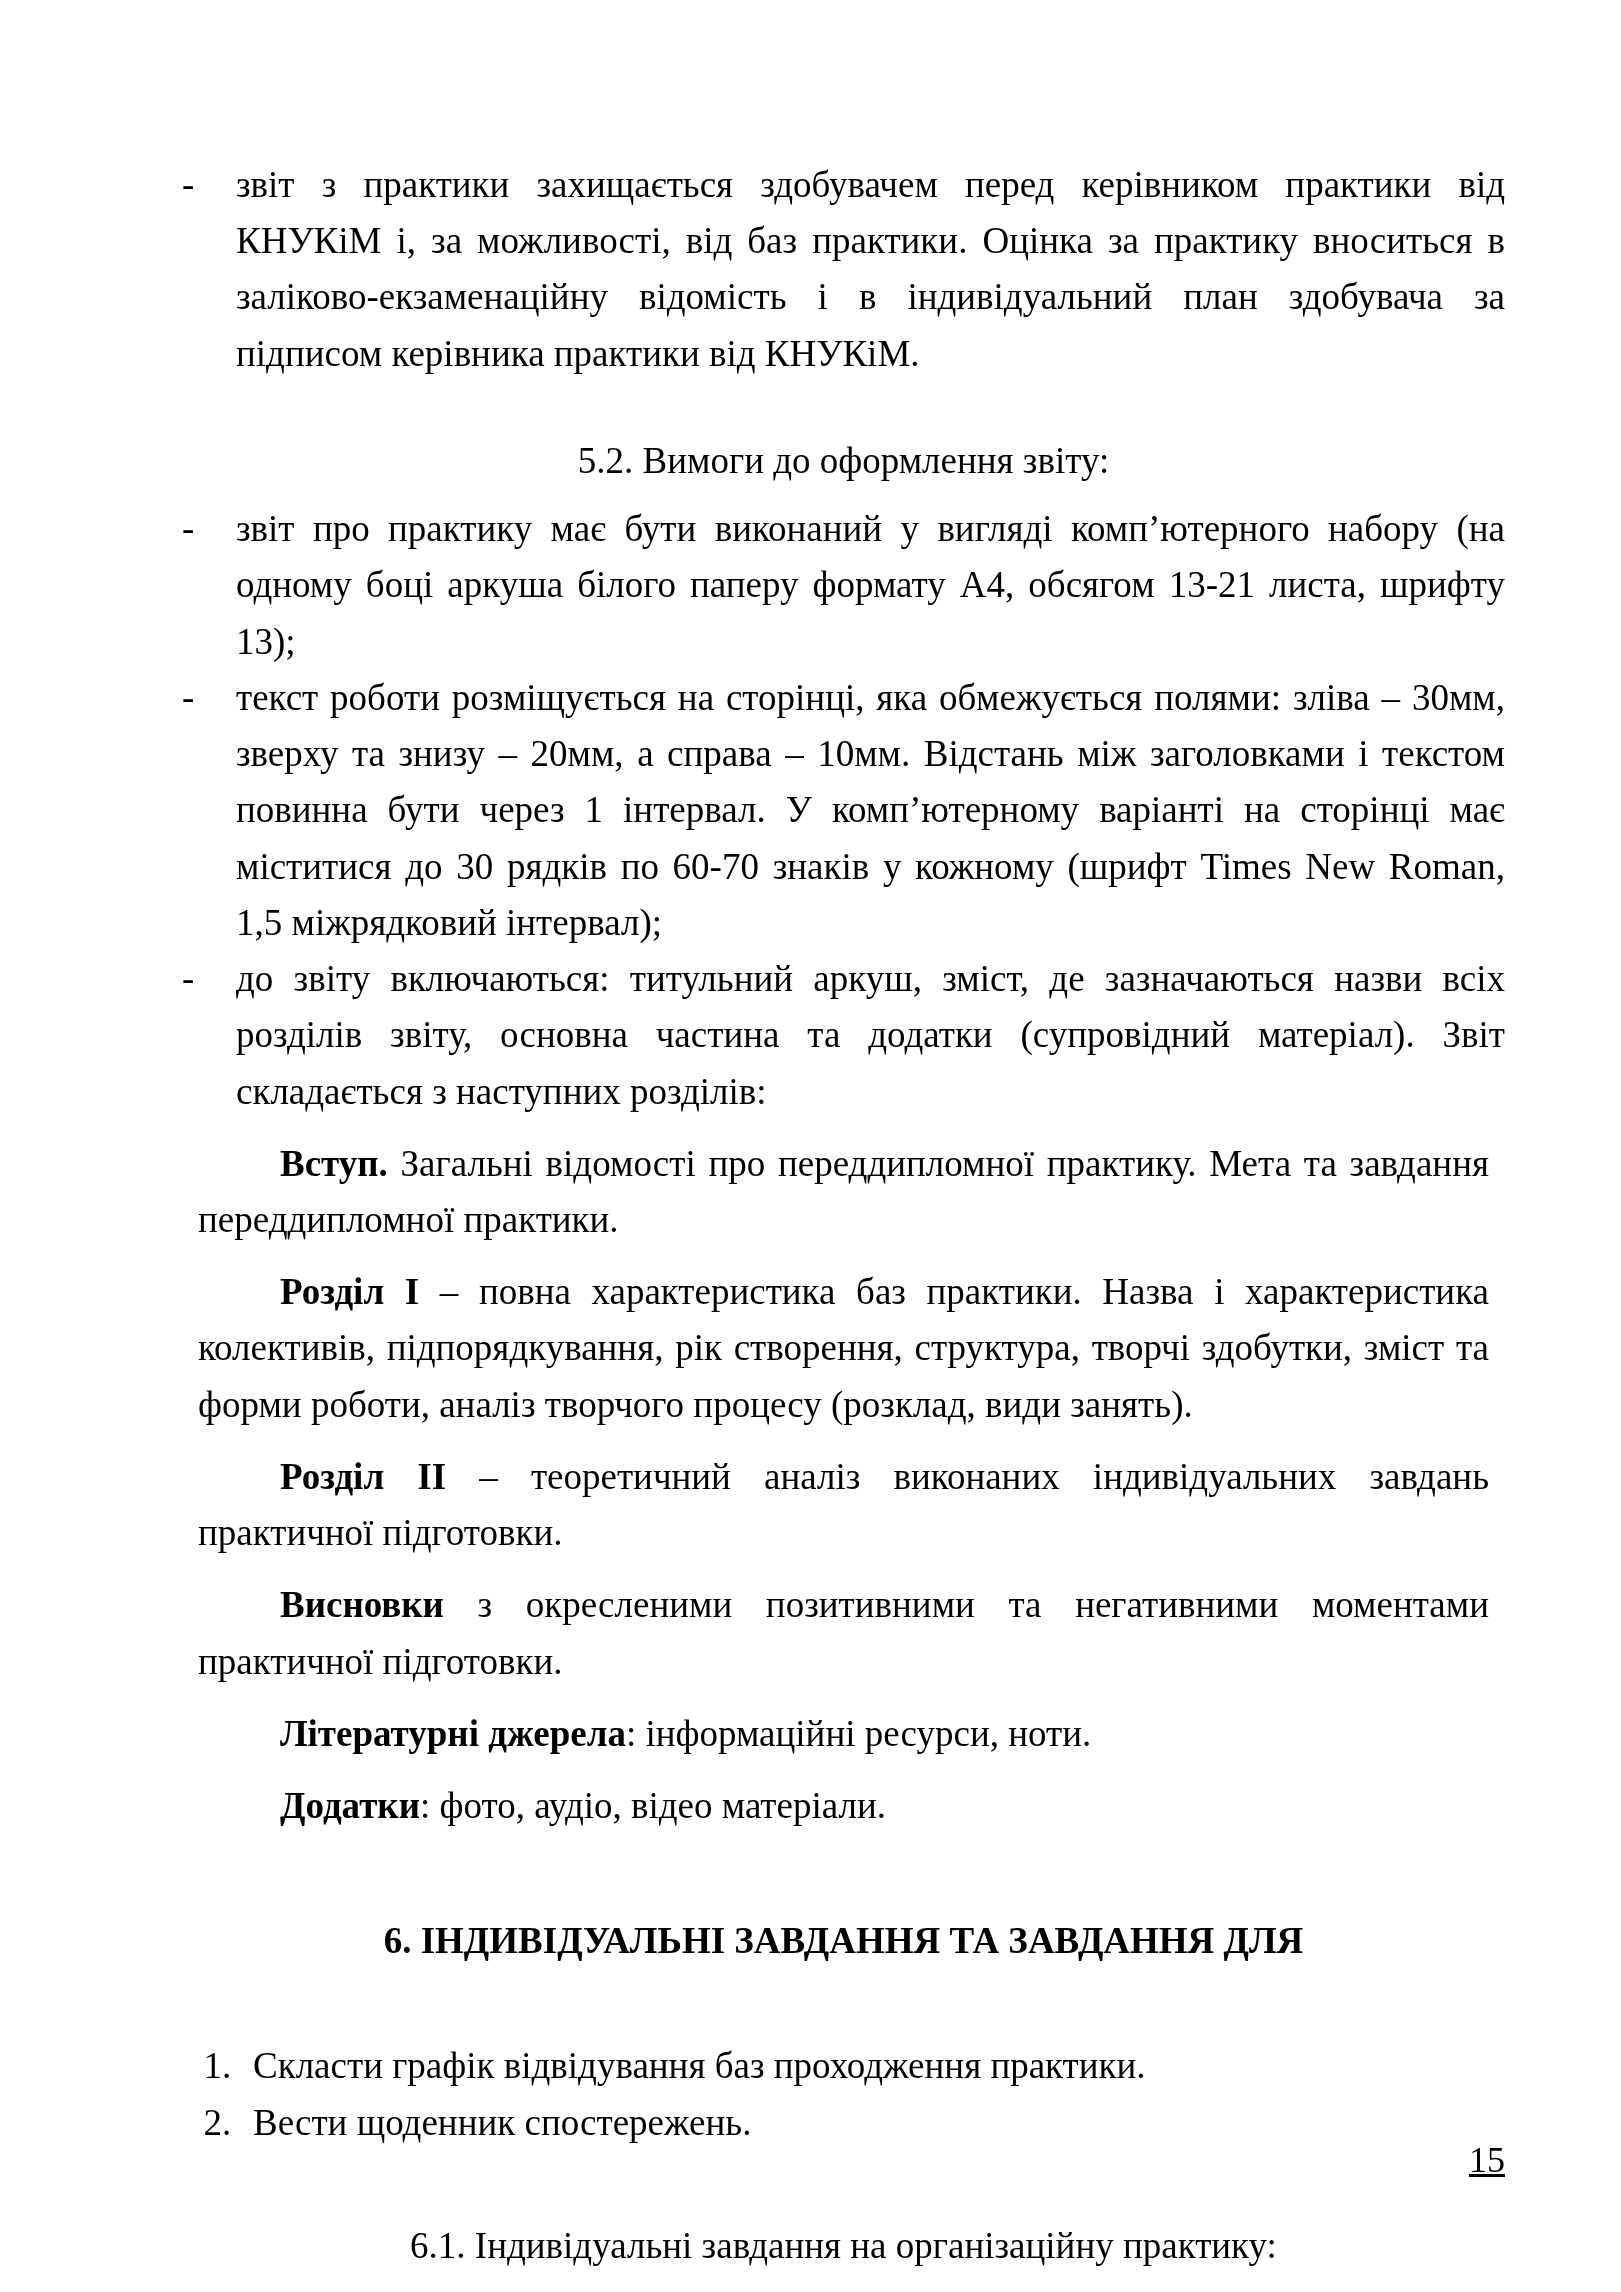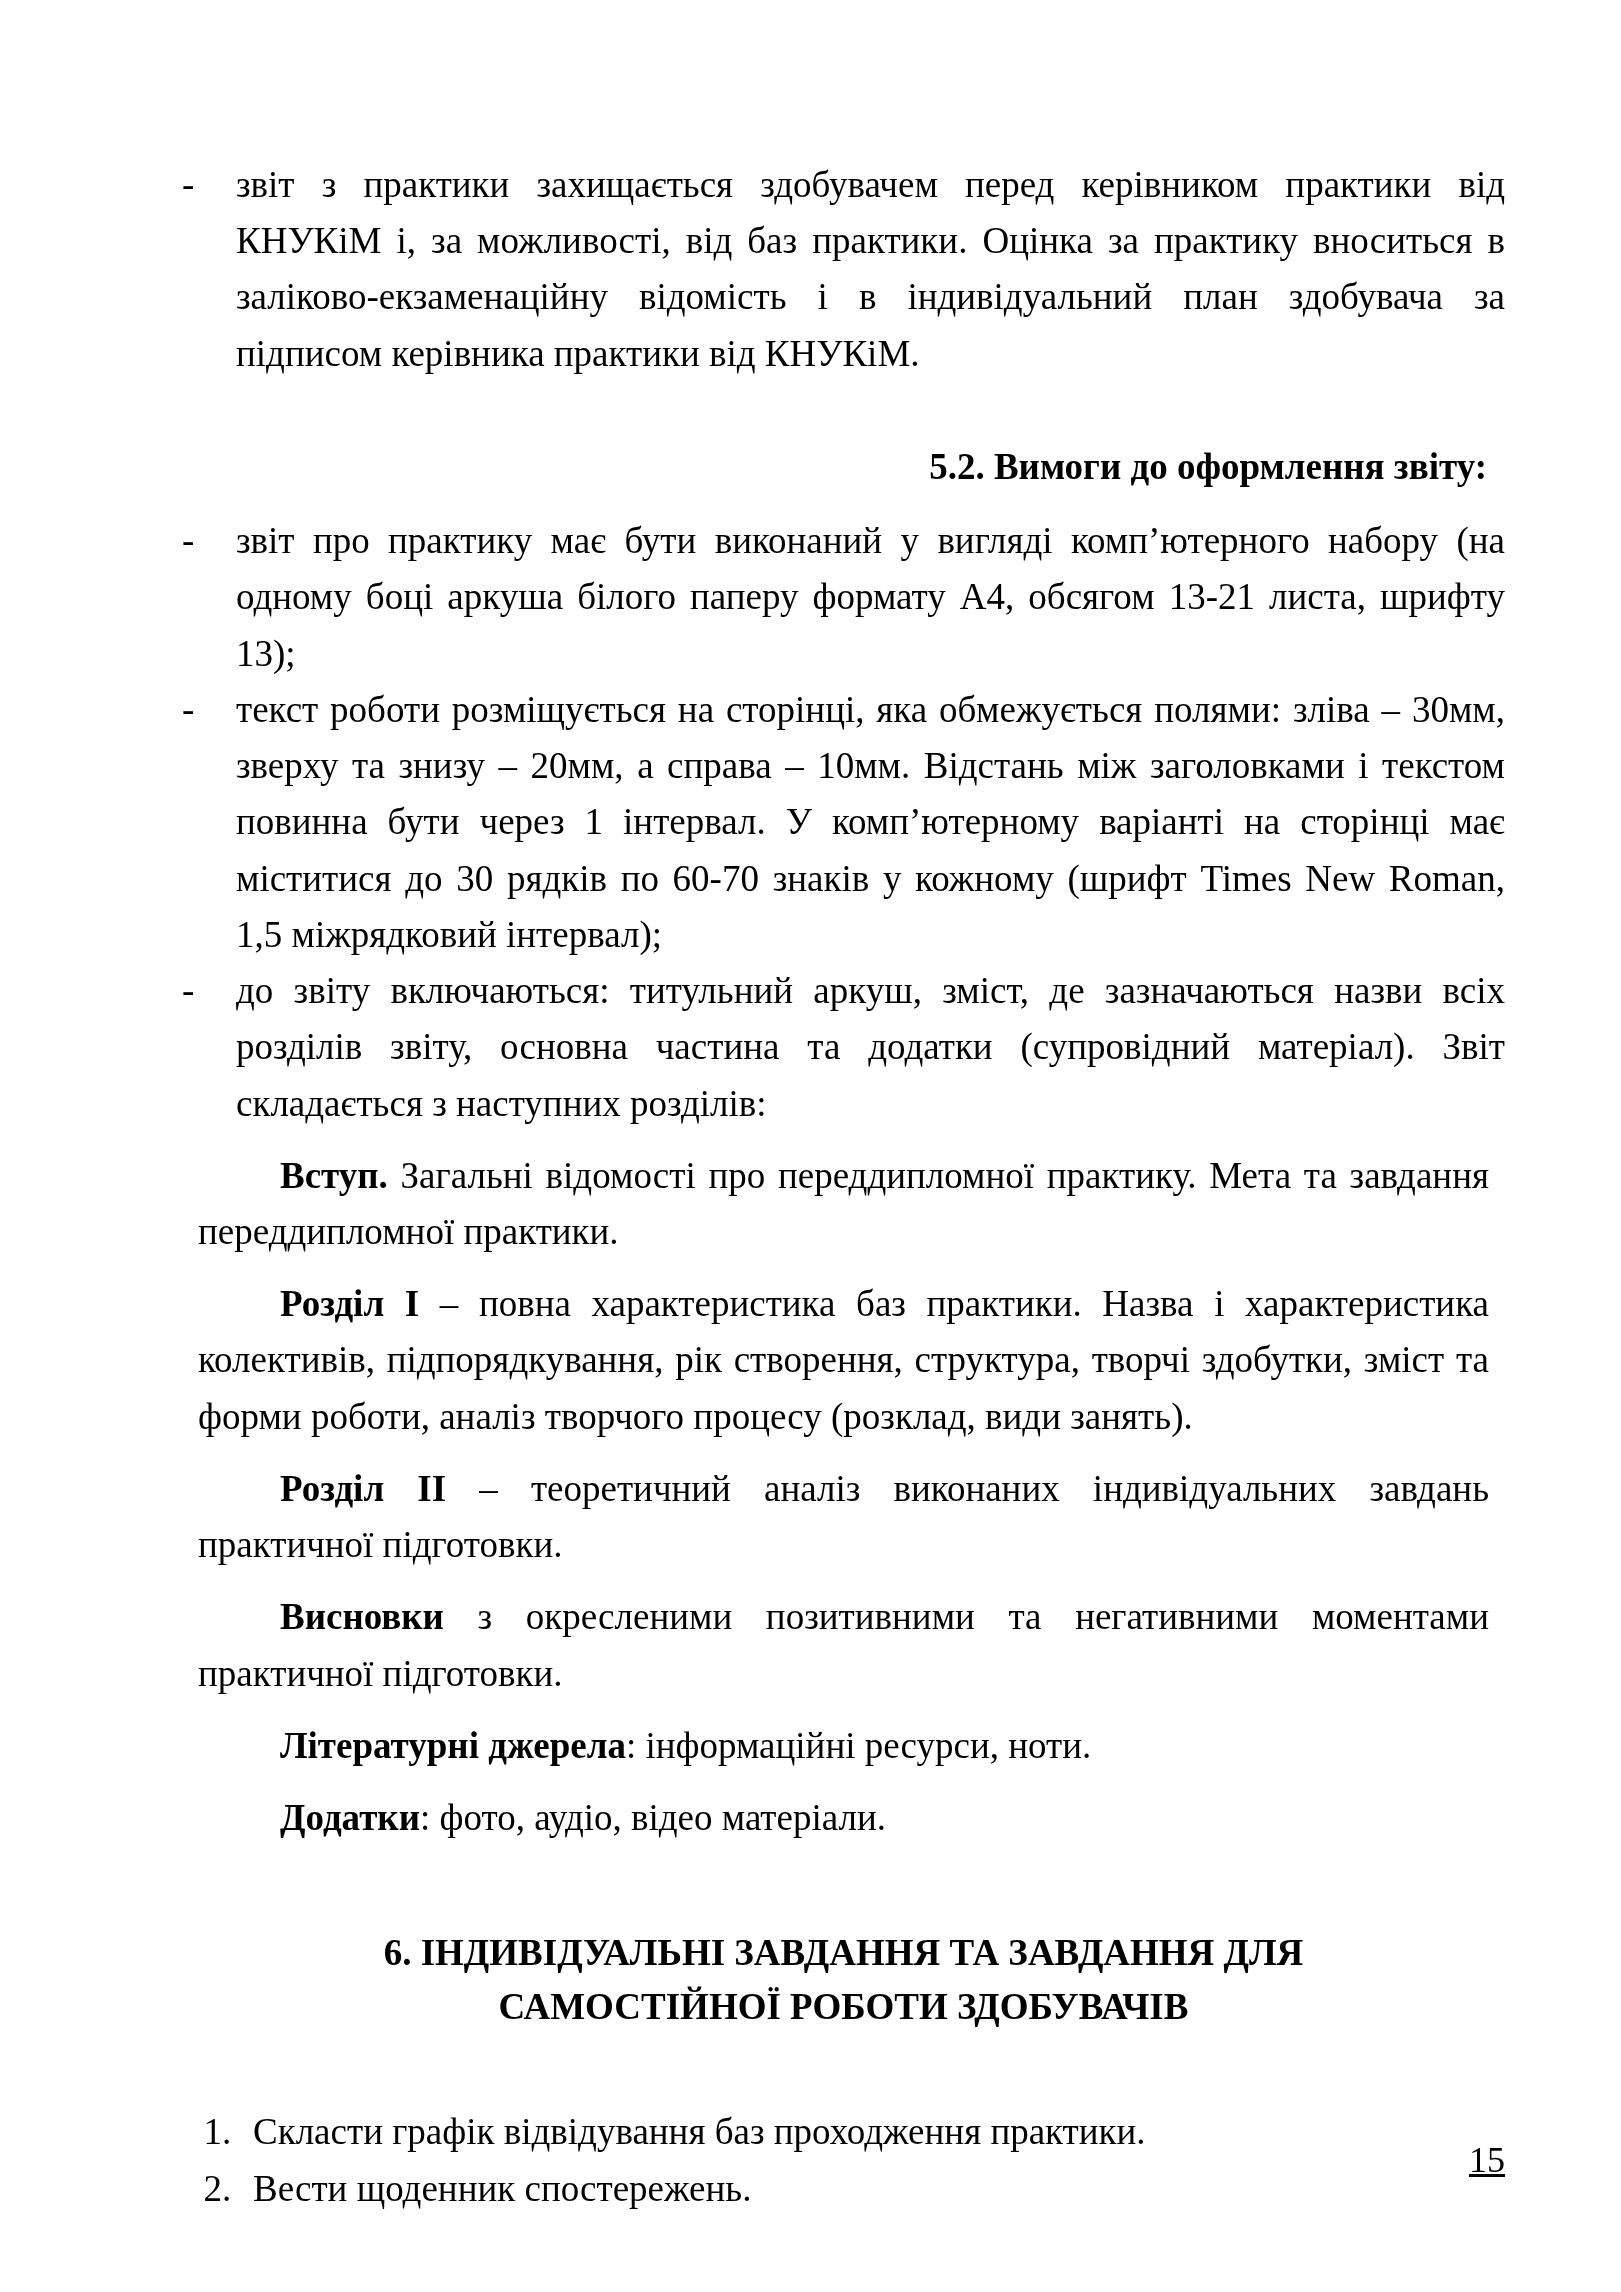--- a/index.html
+++ b/index.html
@@ -66,23 +66,23 @@
   }
   .indent {
     text-indent: 82px;
   }
   .bold {
     font-weight: bold;
   }
   .heading-sub {
     font-size: 37px;
     line-height: 1.52;
-    font-weight: bold;
-    text-align: right;
-    margin: 18px;
+    font-weight: normal;
+    text-align: center;
+    margin: 12px;
   }
   .heading-main {
     font-size: 37px;
     line-height: 1.46;
     font-weight: bold;
     text-align: center;
     margin: 9px;
   }
   .spacer-md { height: 39px; }
   .spacer-lg { height: 55px; }
@@ -147,21 +147,20 @@
     </div>
 
     <div class="para indent">
       <span class="bold">Додатки</span><span>: фото, аудіо, відео матеріали.</span>
     </div>
 
     <div class="spacer-lg"></div>
 
     <div class="heading-main">
       <div>6. ІНДИВІДУАЛЬНІ ЗАВДАННЯ ТА ЗАВДАННЯ ДЛЯ</div>
-      <div>САМОСТІЙНОЇ РОБОТИ ЗДОБУВАЧІВ</div>
     </div>
 
     <div class="spacer-xl"></div>
 
 
     <div class="para num-item">
       <span class="marker">1.</span>
       <span>Скласти графік відвідування баз проходження практики.</span>
     </div>
     <div class="para num-item">

